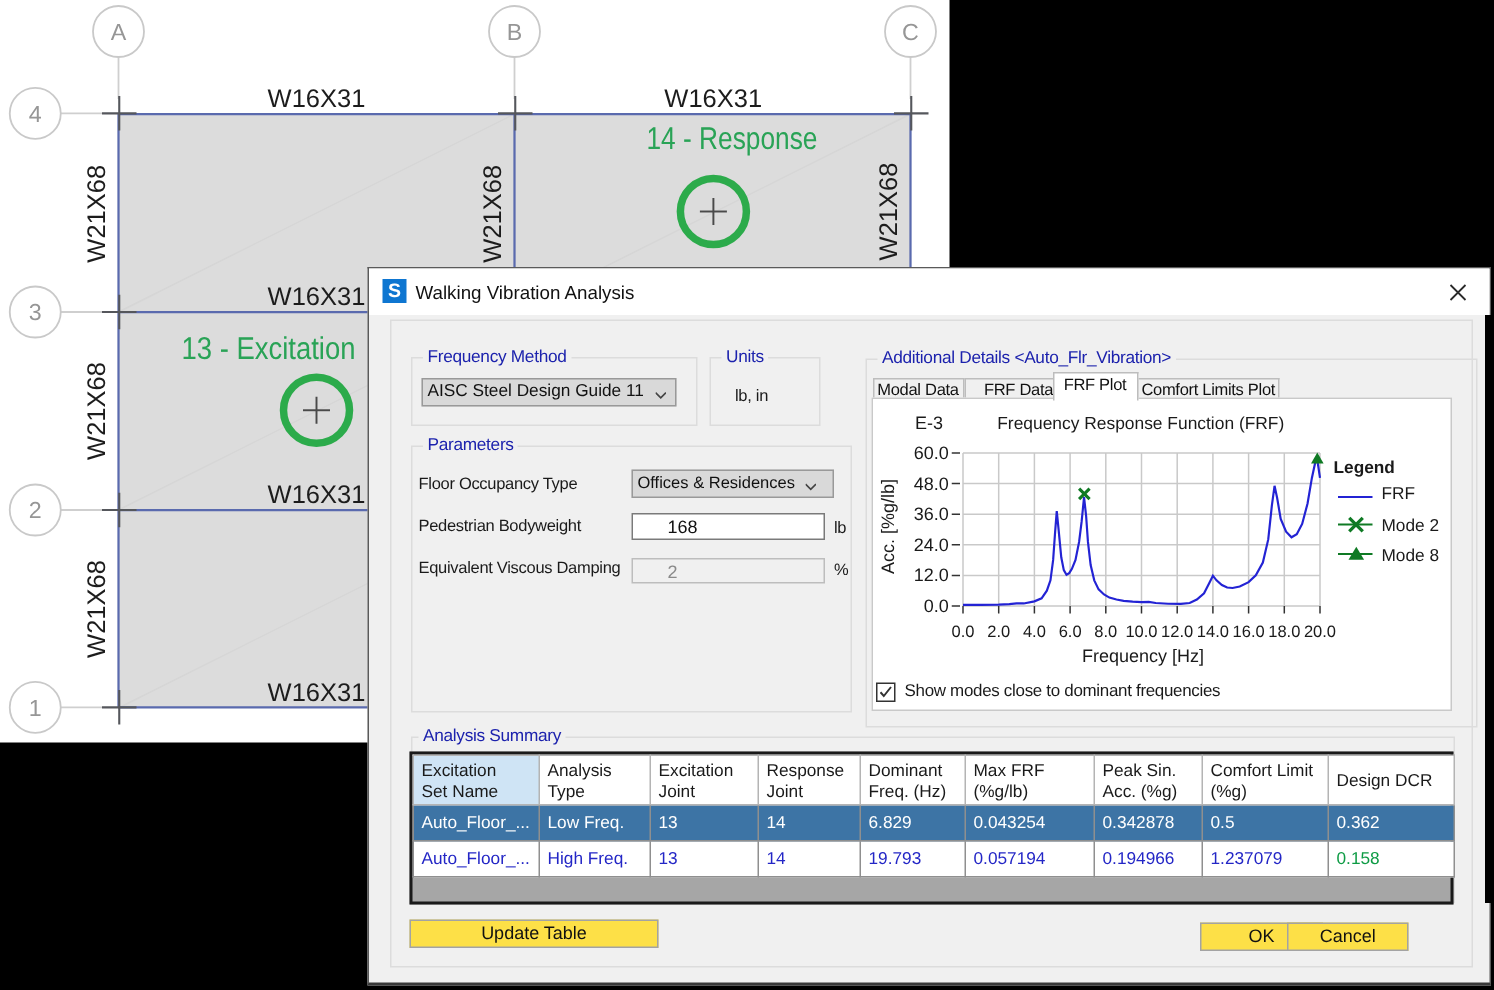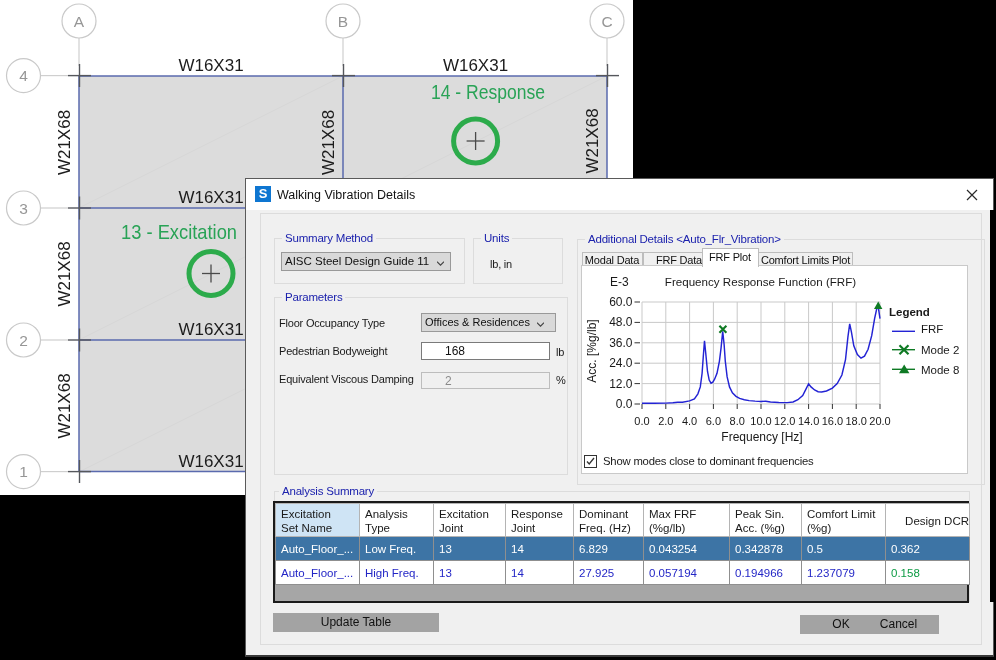--- a/index.html
+++ b/index.html
@@ -6,21 +6,21 @@
 #dlg{position:absolute;left:245px;top:178px;width:749px;height:479px;background:#f0f0f0;border:1px solid #5a5a5a;border-bottom:2px solid #383838;}
 #tbar{position:absolute;left:0;top:0;width:747px;height:31px;background:#fff;}
 #tbar .ttl{position:absolute;left:31px;top:9px;font-size:12.5px;color:#111;}
 #slogo{position:absolute;left:9px;top:7px;width:16px;height:16px;background:#0e76d1;color:#fff;font-weight:bold;font-size:13px;text-align:center;line-height:16px;}
 .gbx{position:absolute;border:1px solid #dcdcdc;}
 .glab{position:absolute;top:-7px;left:7px;background:#f0f0f0;padding:0 3px;color:#1c22ad;font-size:11.5px;letter-spacing:-0.2px;line-height:13px;white-space:nowrap;}
 .lbl{position:absolute;font-size:11px;letter-spacing:-0.2px;color:#1a1a1a;white-space:nowrap;}
 .combo{position:absolute;background:#d9d9d9;border:1px solid #999;font-size:11.5px;color:#111;line-height:17px;padding-left:3px;white-space:nowrap;}
 .combo .arr{position:absolute;right:6px;top:7px;width:7px;height:7px;}
 .inp{position:absolute;background:#fff;border:1px solid #7a7a7a;font-size:12px;color:#111;line-height:17px;padding-left:23px;}
-.btn{position:absolute;background:#a3a3a3;border:1px solid #a3a3a3;font-size:12px;color:#111;text-align:center;line-height:17px;}
+.btn{position:absolute;background:#fde047;border:1px solid #a3a3a3;font-size:12px;color:#111;text-align:center;line-height:17px;}
 .tab{position:absolute;border:1px solid #bdbdbd;border-bottom:none;background:#f0f0f0;font-size:11px;letter-spacing:-0.2px;text-align:center;color:#111;}
 </style></head><body>
 <div id="plan">
 <svg width="633" height="495" viewBox="0 0 633 495">
 <rect x="79" y="76" width="528" height="396" fill="#dcdcdc"></rect>
 <g stroke="#d6d6d6" stroke-width="1">
 <line x1="79" y1="472" x2="343" y2="340"></line>
         <line x1="79" y1="340" x2="343" y2="208"></line>
 <line x1="79" y1="208" x2="343" y2="76"></line>
         <line x1="343" y1="208" x2="607" y2="76"></line>
@@ -100,33 +100,33 @@
 <line x1="202" y1="273.5" x2="220" y2="273.5"></line>
         <line x1="211" y1="264.5" x2="211" y2="282.5"></line>
 <line x1="466.6" y1="141" x2="484.6" y2="141"></line>
         <line x1="475.6" y1="132" x2="475.6" y2="150"></line>
 </g>
 </svg>
 </div>
 <div id="dlg">
 <div id="tbar">
 <div id="slogo">S</div>
-<div class="ttl">Walking Vibration Details</div>
+<div class="ttl">Walking Vibration Analysis</div>
 <svg style="position:absolute;left:720px;top:10px" width="12" height="12" viewBox="0 0 12 12">
         <path d="M1 1 L11 11 M11 1 L1 11" stroke="#2a2a2a" stroke-width="1.2"></path>
       </svg>
 </div>
 <div class="gbx" style="left:14px;top:34px;width:722px;height:432px;"></div>
 <div class="gbx" style="left:28px;top:59px;width:191px;height:46px;">
-      <span class="glab">Summary Method</span>
+      <span class="glab">Frequency Method</span>
     </div>
 <div class="combo" style="left:35px;top:73px;width:170px;height:19px;">AISC Steel Design Guide 11<svg class="arr" viewBox="0 0 8 8">
         <path d="M0 2 L4 6 L8 2" fill="none" stroke="#444" stroke-width="1.3"></path>
       </svg></div>
-<div class="gbx" style="left:227px;top:59px;width:90px;height:46px;">
+<div class="gbx" style="left:227px;top:59px;width:74px;height:46px;">
       <span class="glab">Units</span>
     </div>
 <div class="lbl" style="left:244px;top:79px;">lb, in</div>
 <div class="gbx" style="left:28px;top:118px;width:294px;height:178px;">
       <span class="glab">Parameters</span>
     </div>
 <div class="lbl" style="left:33px;top:138px;">Floor Occupancy Type</div>
 <div class="combo" style="left:175px;top:134px;width:135px;height:18.5px;font-size:11px;">Offices &amp; Residences<svg class="arr" style="right:11px" viewBox="0 0 8 8">
         <path d="M0 2 L4 6 L8 2" fill="none" stroke="#444" stroke-width="1.3"></path>
       </svg></div>
@@ -248,39 +248,39 @@
 <tbody>
           <tr style="height:33px;background:#fff;">
 <td class="hc" style="background:#cfe4f5;">Excitation<br>Set Name</td>
             <td class="hc">Analysis<br>Type</td>
             <td class="hc">Excitation<br>Joint</td>
             <td class="hc">Response<br>Joint</td>
             <td class="hc">Dominant<br>Freq. (Hz)</td>
             <td class="hc">Max FRF<br>(%g/lb)</td>
             <td class="hc">Peak Sin.<br>Acc. (%g)</td>
             <td class="hc">Comfort Limit<br>(%g)</td>
-            <td class="hc" style="text-align:right;">Design DCR</td>
+            <td class="hc" style="text-align:left;">Design DCR</td>
 </tr>
 <tr style="height:24px;background:#3d74a5;color:#fff;">
 <td class="dc">Auto_Floor_...</td>
             <td class="dc">Low Freq.</td>
             <td class="dc">13</td>
             <td class="dc">14</td>
             <td class="dc">6.829</td>
             <td class="dc">0.043254</td>
             <td class="dc">0.342878</td>
             <td class="dc">0.5</td>
             <td class="dc">0.362</td>
 </tr>
 <tr style="height:24px;background:#fff;color:#2326c6;">
 <td class="dc">Auto_Floor_...</td>
             <td class="dc">High Freq.</td>
             <td class="dc">13</td>
             <td class="dc">14</td>
-            <td class="dc">27.925</td>
+            <td class="dc">19.793</td>
             <td class="dc">0.057194</td>
             <td class="dc">0.194966</td>
             <td class="dc">1.237079</td>
             <td class="dc" style="color:#0d9b44;">0.158</td>
 </tr>
 </tbody>
       </table>
 </div>
 <div class="btn" style="left:27px;top:434px;width:166px;height:19px;">Update Table</div>
 <div class="btn" style="left:554px;top:436px;width:82px;height:19px;">OK</div>

